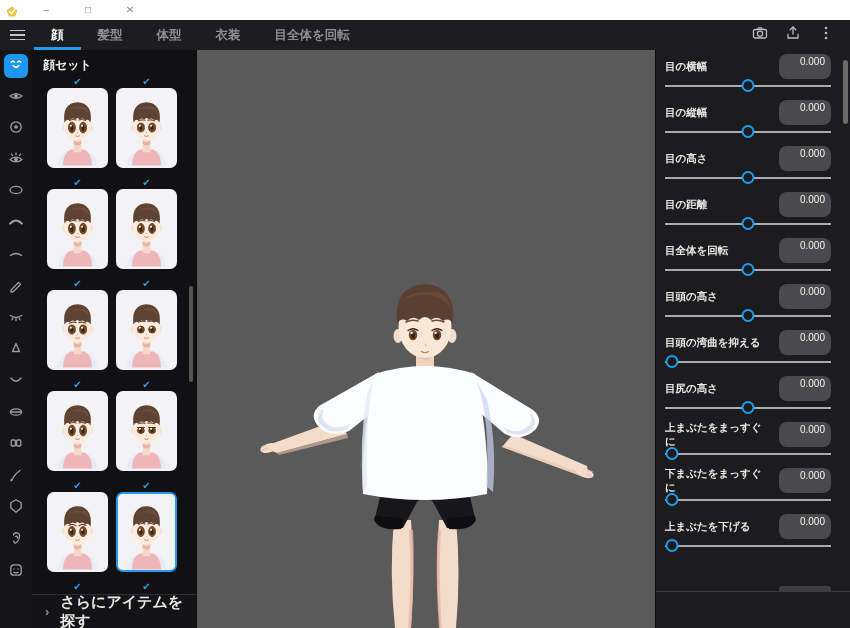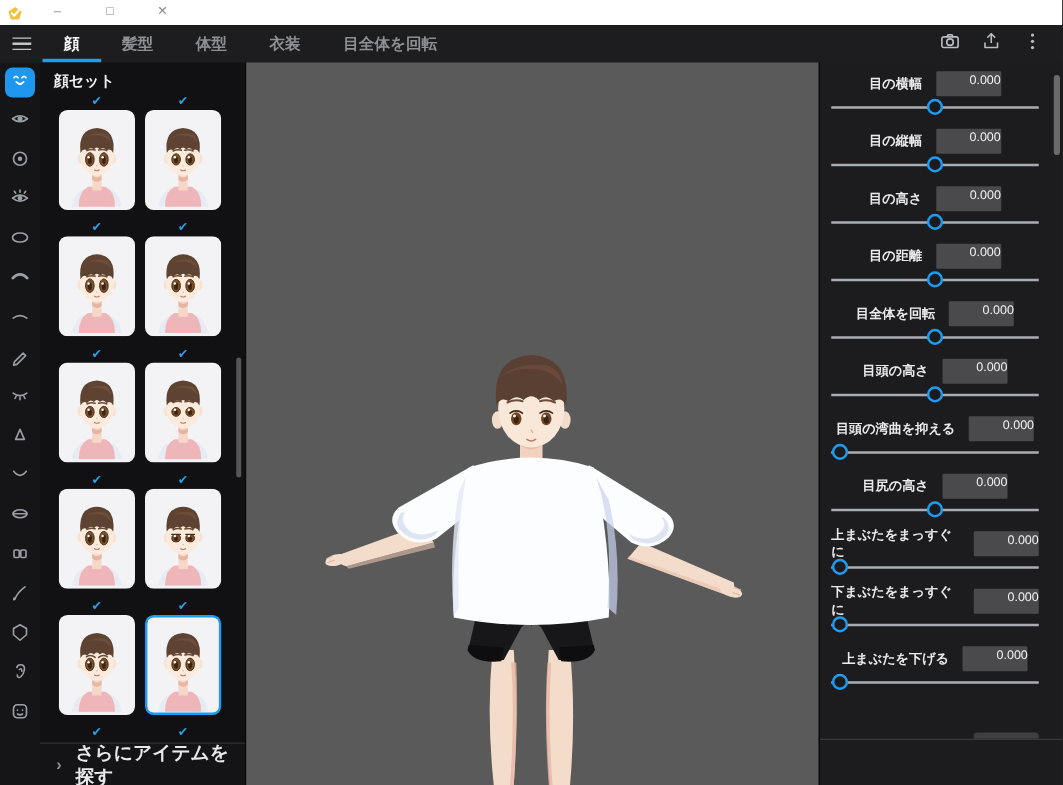--- a/index.html
+++ b/index.html
@@ -46,23 +46,23 @@
   .panel-footer .flabel{font-size:15px;font-weight:bold;color:#e8e8e8;}
 
   
   .viewport{flex:1;background:#5a5a5a;position:relative;overflow:hidden;cursor:grab;}
   .viewport svg{position:absolute;left:0;top:0;}
 
   
   .parampanel{width:195px;background:#1c1c1e;flex:0 0 auto;position:relative;overflow:hidden;padding:10px 19px 0 9px;border-left:1px solid #0a0a0a;}
   .param-title{font-size:11px;font-weight:bold;color:#dedede;margin-bottom:10px;}
   .srow{margin-bottom:13px;}
-  .shead{display:flex;justify-content:center;align-items:center;margin-bottom:6px;height:13px;gap:11px;}
+  .shead{display:flex;justify-content:space-between;align-items:center;margin-bottom:6px;height:13px;gap:11px;}
   .slabel{font-size:10.5px;font-weight:bold;color:#eaeaea;}
-  .sval{width:52px;height:20px;background:#4a4a4c;border-radius:1px;color:#f2f2f2;font-size:10px;text-align:right;line-height:16px;padding-right:0;flex:0 0 auto;}
+  .sval{width:52px;height:25px;background:#4a4a4c;border-radius:8px;color:#f2f2f2;font-size:10px;text-align:right;line-height:16px;padding-right:6px;flex:0 0 auto;}
   .strack{position:relative;height:14px;cursor:pointer;}
   .strack .line{position:absolute;left:0;right:0;top:6px;height:1.6px;background:#a9adb3;}
   .handle{position:absolute;top:0;width:13px;height:13px;border-radius:50%;border:2.5px solid #1f9bf0;background:#1b1b1d;transform:translateX(-50%);}
   .clipped-box{position:absolute;right:19px;top:536px;width:52px;height:5px;background:#3f3f41;border-radius:3px 3px 0 0;}
   .param-divider{position:absolute;left:0;right:0;top:541px;height:1px;background:#3a3a3c;}
   .scrollthumb-right{position:absolute;right:2px;top:10px;width:5px;height:64px;background:#6a6a6a;border-radius:3px;}
 </style>
 </head>
 <body>
 

